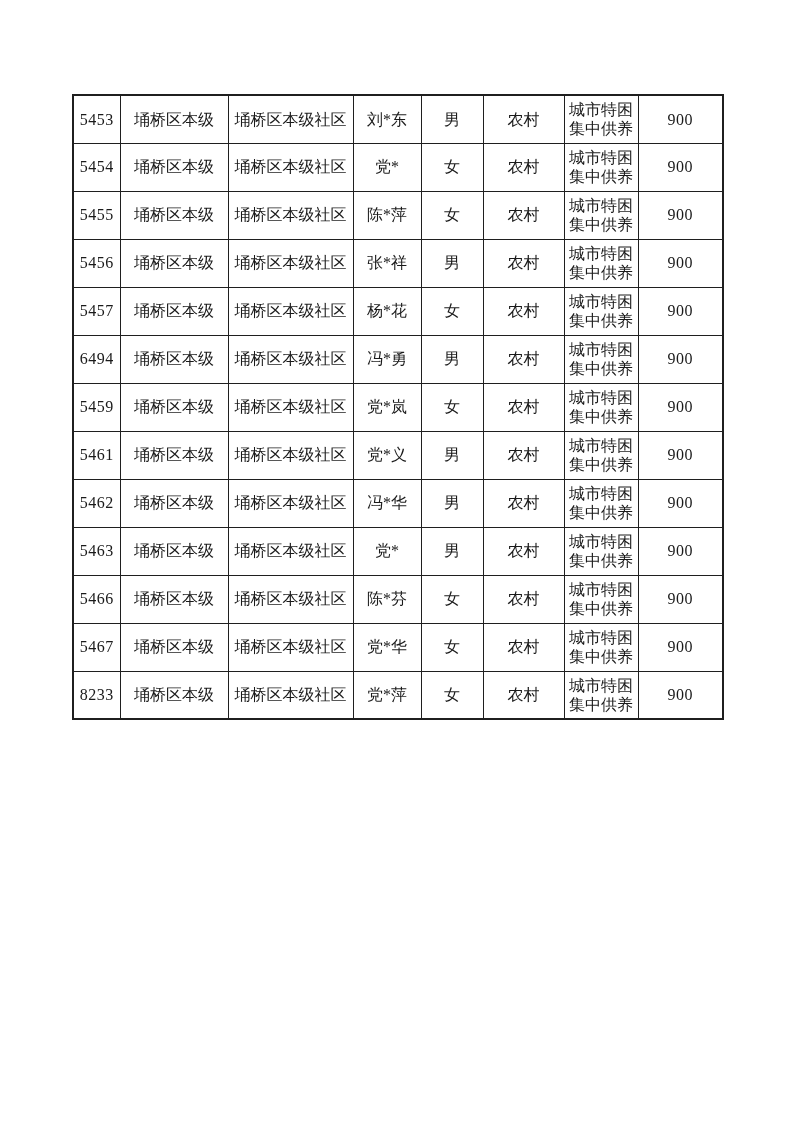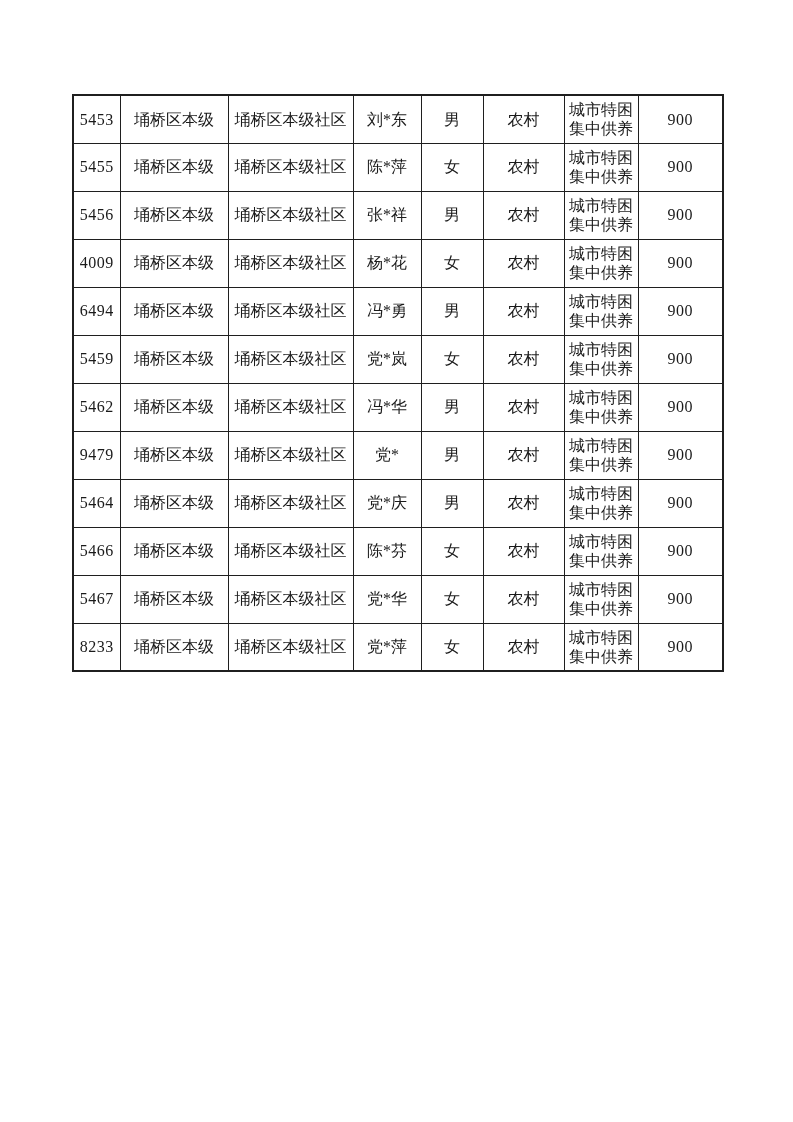--- a/index.html
+++ b/index.html
@@ -70,41 +70,51 @@
     <td class="col-serial">5453</td>
     <td class="col-district">埇桥区本级</td>
     <td class="col-community">埇桥区本级社区</td>
     <td class="col-name">刘*东</td>
     <td class="col-gender">男</td>
     <td class="col-category">农村</td>
     <td class="col-support">城市特困集中供养</td>
     <td class="col-amount">900</td>
   </tr>
         <tr>
+    <td class="col-serial">5454</td>
+    <td class="col-district">埇桥区本级</td>
+    <td class="col-community">埇桥区本级社区</td>
+    <td class="col-name">党*</td>
+    <td class="col-gender">女</td>
+    <td class="col-category">农村</td>
+    <td class="col-support">城市特困集中供养</td>
+    <td class="col-amount">900</td>
+  </tr>
+        <tr>
     <td class="col-serial">5455</td>
     <td class="col-district">埇桥区本级</td>
     <td class="col-community">埇桥区本级社区</td>
     <td class="col-name">陈*萍</td>
     <td class="col-gender">女</td>
     <td class="col-category">农村</td>
     <td class="col-support">城市特困集中供养</td>
     <td class="col-amount">900</td>
   </tr>
         <tr>
     <td class="col-serial">5456</td>
     <td class="col-district">埇桥区本级</td>
     <td class="col-community">埇桥区本级社区</td>
     <td class="col-name">张*祥</td>
     <td class="col-gender">男</td>
     <td class="col-category">农村</td>
     <td class="col-support">城市特困集中供养</td>
     <td class="col-amount">900</td>
   </tr>
         <tr>
-    <td class="col-serial">4009</td>
+    <td class="col-serial">5457</td>
     <td class="col-district">埇桥区本级</td>
     <td class="col-community">埇桥区本级社区</td>
     <td class="col-name">杨*花</td>
     <td class="col-gender">女</td>
     <td class="col-category">农村</td>
     <td class="col-support">城市特困集中供养</td>
     <td class="col-amount">900</td>
   </tr>
         <tr>
     <td class="col-serial">6494</td>
@@ -120,44 +130,44 @@
     <td class="col-serial">5459</td>
     <td class="col-district">埇桥区本级</td>
     <td class="col-community">埇桥区本级社区</td>
     <td class="col-name">党*岚</td>
     <td class="col-gender">女</td>
     <td class="col-category">农村</td>
     <td class="col-support">城市特困集中供养</td>
     <td class="col-amount">900</td>
   </tr>
         <tr>
+    <td class="col-serial">5461</td>
+    <td class="col-district">埇桥区本级</td>
+    <td class="col-community">埇桥区本级社区</td>
+    <td class="col-name">党*义</td>
+    <td class="col-gender">男</td>
+    <td class="col-category">农村</td>
+    <td class="col-support">城市特困集中供养</td>
+    <td class="col-amount">900</td>
+  </tr>
+        <tr>
     <td class="col-serial">5462</td>
     <td class="col-district">埇桥区本级</td>
     <td class="col-community">埇桥区本级社区</td>
     <td class="col-name">冯*华</td>
     <td class="col-gender">男</td>
     <td class="col-category">农村</td>
     <td class="col-support">城市特困集中供养</td>
     <td class="col-amount">900</td>
   </tr>
         <tr>
-    <td class="col-serial">9479</td>
+    <td class="col-serial">5463</td>
     <td class="col-district">埇桥区本级</td>
     <td class="col-community">埇桥区本级社区</td>
     <td class="col-name">党*</td>
-    <td class="col-gender">男</td>
-    <td class="col-category">农村</td>
-    <td class="col-support">城市特困集中供养</td>
-    <td class="col-amount">900</td>
-  </tr>
-        <tr>
-    <td class="col-serial">5464</td>
-    <td class="col-district">埇桥区本级</td>
-    <td class="col-community">埇桥区本级社区</td>
-    <td class="col-name">党*庆</td>
     <td class="col-gender">男</td>
     <td class="col-category">农村</td>
     <td class="col-support">城市特困集中供养</td>
     <td class="col-amount">900</td>
   </tr>
         <tr>
     <td class="col-serial">5466</td>
     <td class="col-district">埇桥区本级</td>
     <td class="col-community">埇桥区本级社区</td>
     <td class="col-name">陈*芬</td>

